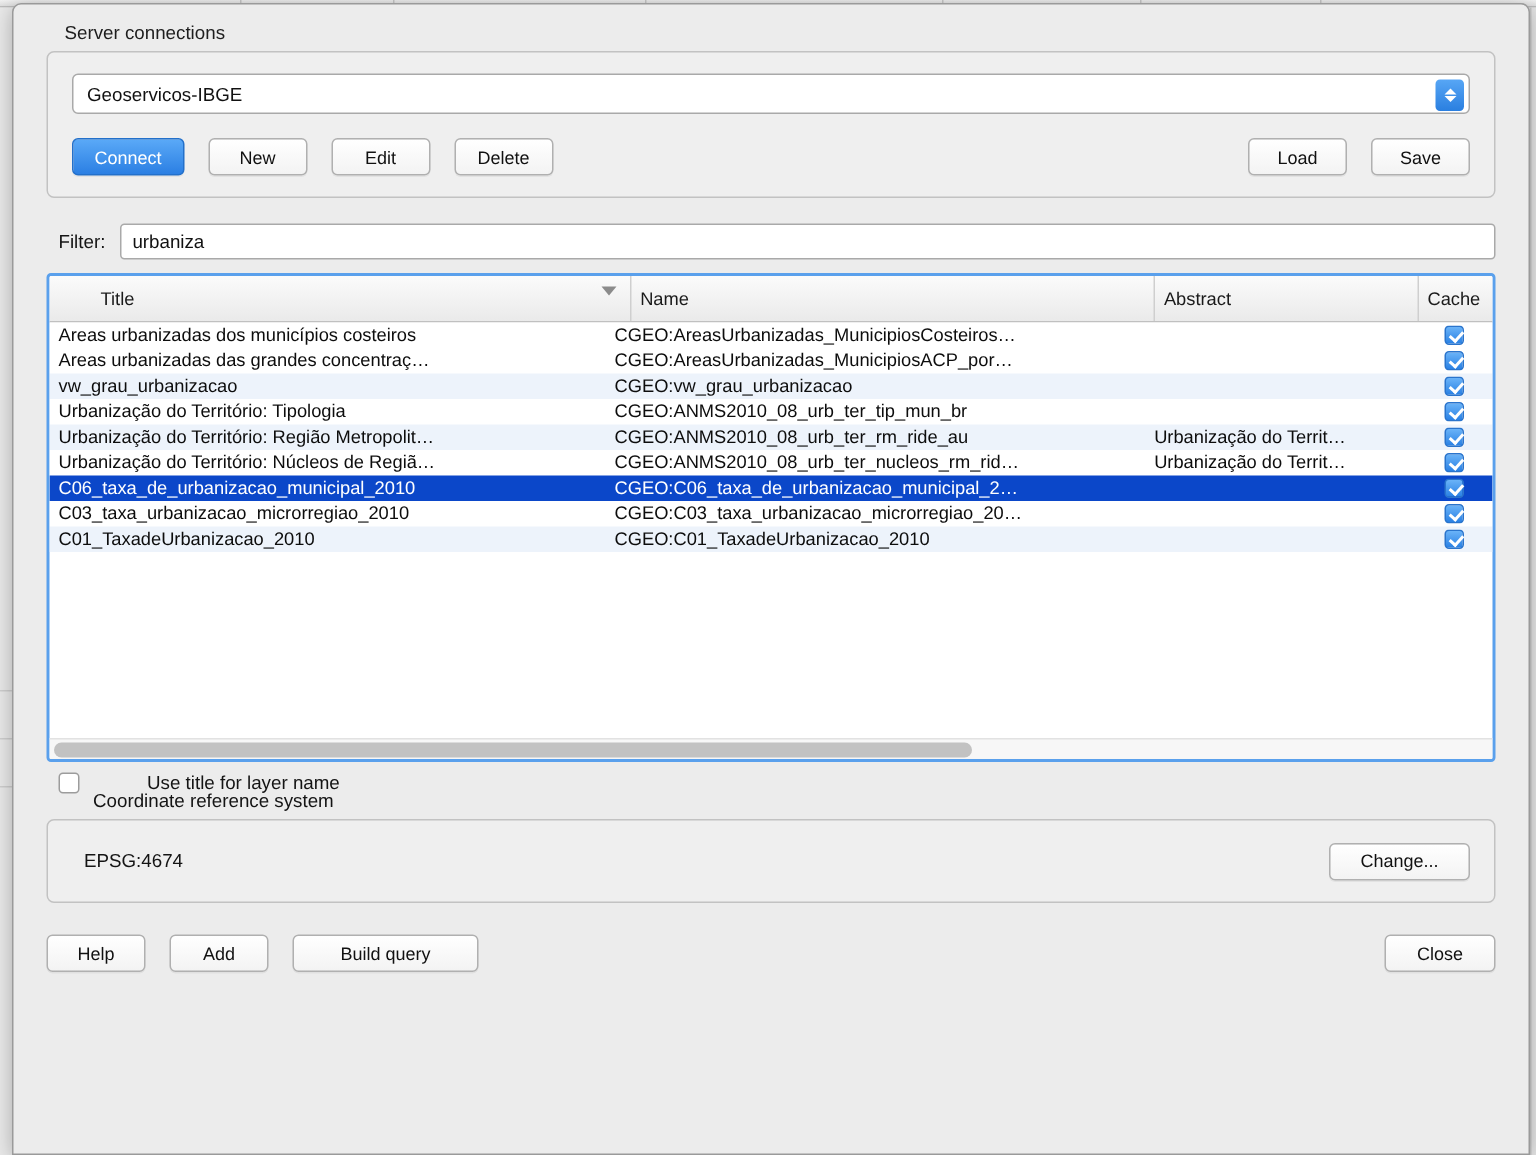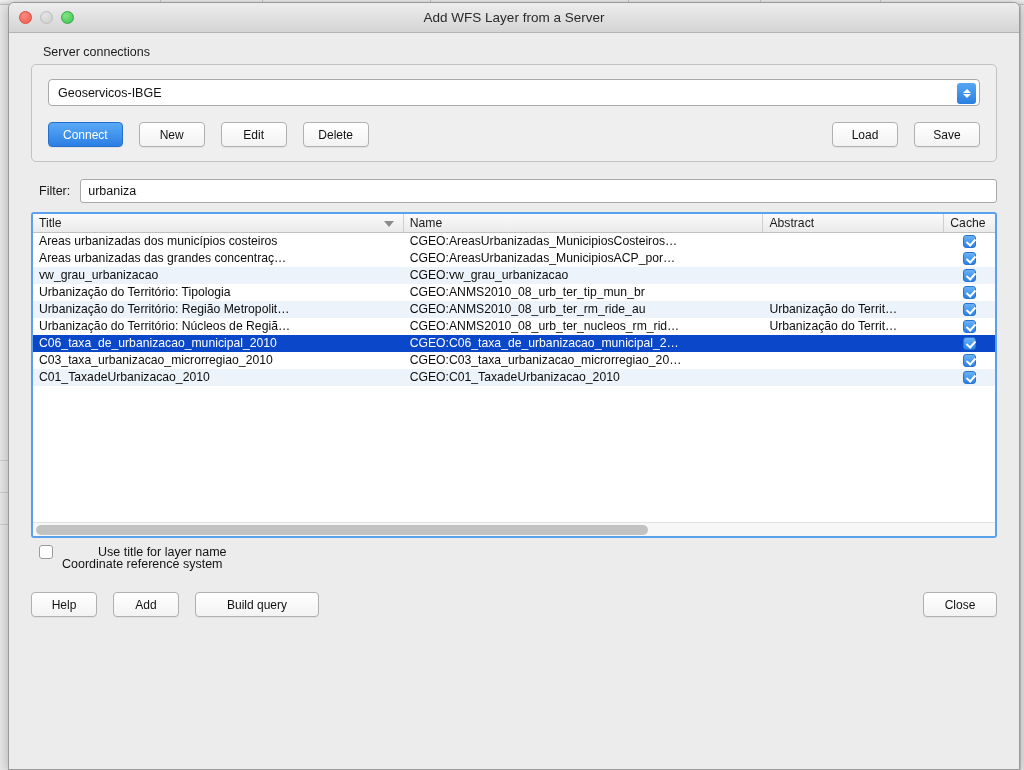--- a/index.html
+++ b/index.html
@@ -154,24 +154,24 @@
     margin-top: 9px;
     height: 326px;
     background: #ffffff;
     border: 2px solid #5aa0ec;
     border-radius: 3px;
     overflow: hidden;
     position: relative;
   }
   #table-head {
     display: flex;
-    height: 19px;
+    height: 31px;
     background: linear-gradient(#fbfbfb, #eaeaea);
     border-bottom: 1px solid #c0c0c0;
-    font-size: 12.2px; color: #1a1a1a;
+    font-size: 12.2px; color: #1a1a1a; padding-left: 28px;
   }
   .th {
     position: relative;
     display: flex; align-items: center;
     padding-left: 6px;
     border-right: 1px solid #cfcfcf;
     overflow: hidden; white-space: nowrap;
   }
   .th .sortarrow {
     position: absolute; right: 9px; top: 7px;
@@ -269,28 +269,20 @@
 </div>
 <div id="bg-left-panel">
   <div class="seam" style="top:455px"></div>
   <div class="seam" style="top:487px"></div>
   <div class="seam" style="top:519px"></div>
 </div>
 <div id="bg-right-edge"></div>
 
 <div id="dialog">
 
-  <div id="titlebar">
-    <div id="traffic">
-      <div class="light close"></div>
-      <div class="light min"></div>
-      <div class="light max"></div>
-    </div>
-    <div id="window-title">Add WFS Layer from a Server</div>
-  </div>
 
   <div id="dialog-body">
 
     <div class="section-label">Server connections</div>
 
     <div class="groupbox">
       <div class="combo">
         <span>Geoservicos-IBGE</span>
         <span class="arrowbtn">
           <span class="up"></span>
@@ -411,20 +403,25 @@
       </div>
     </div>
 
     <div id="usetitle-row">
       <div id="usetitle-box"></div>
       <span id="usetitle-label">Use title for layer name</span>
     </div>
 
     <div id="crs-label">Coordinate reference system</div>
 
+    <div id="crs-box">
+      <span id="crs-value">EPSG:4674</span>
+      <div class="spacer"></div>
+      <button class="btn" style="min-width:94px">Change...</button>
+    </div>
 
     <div id="footer">
       <button class="btn" style="min-width:66px">Help</button>
       <button class="btn" style="min-width:66px">Add</button>
       <button class="btn" style="min-width:124px">Build query</button>
       <div class="spacer"></div>
       <button class="btn" style="min-width:74px">Close</button>
     </div>
 
   </div>

